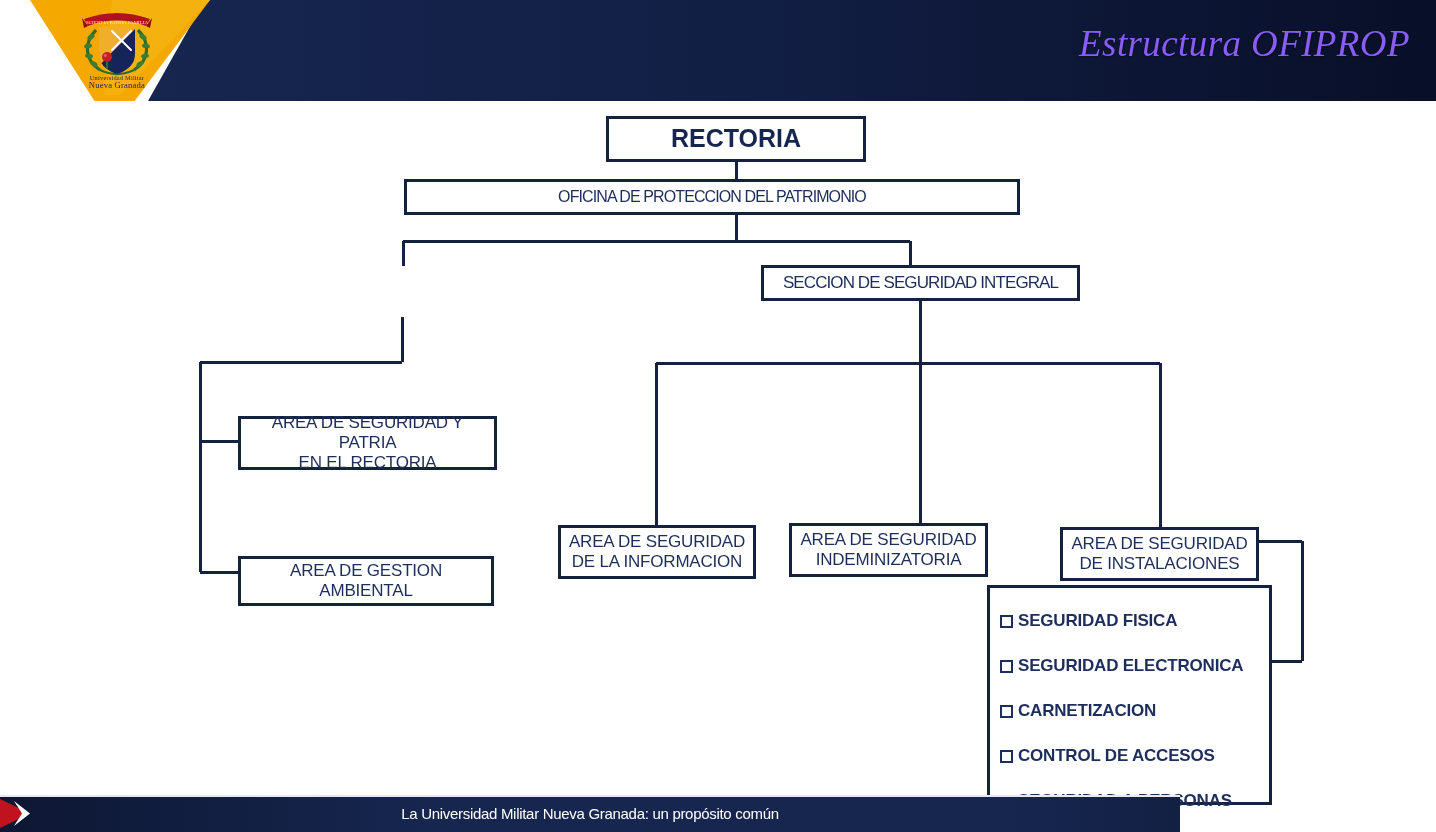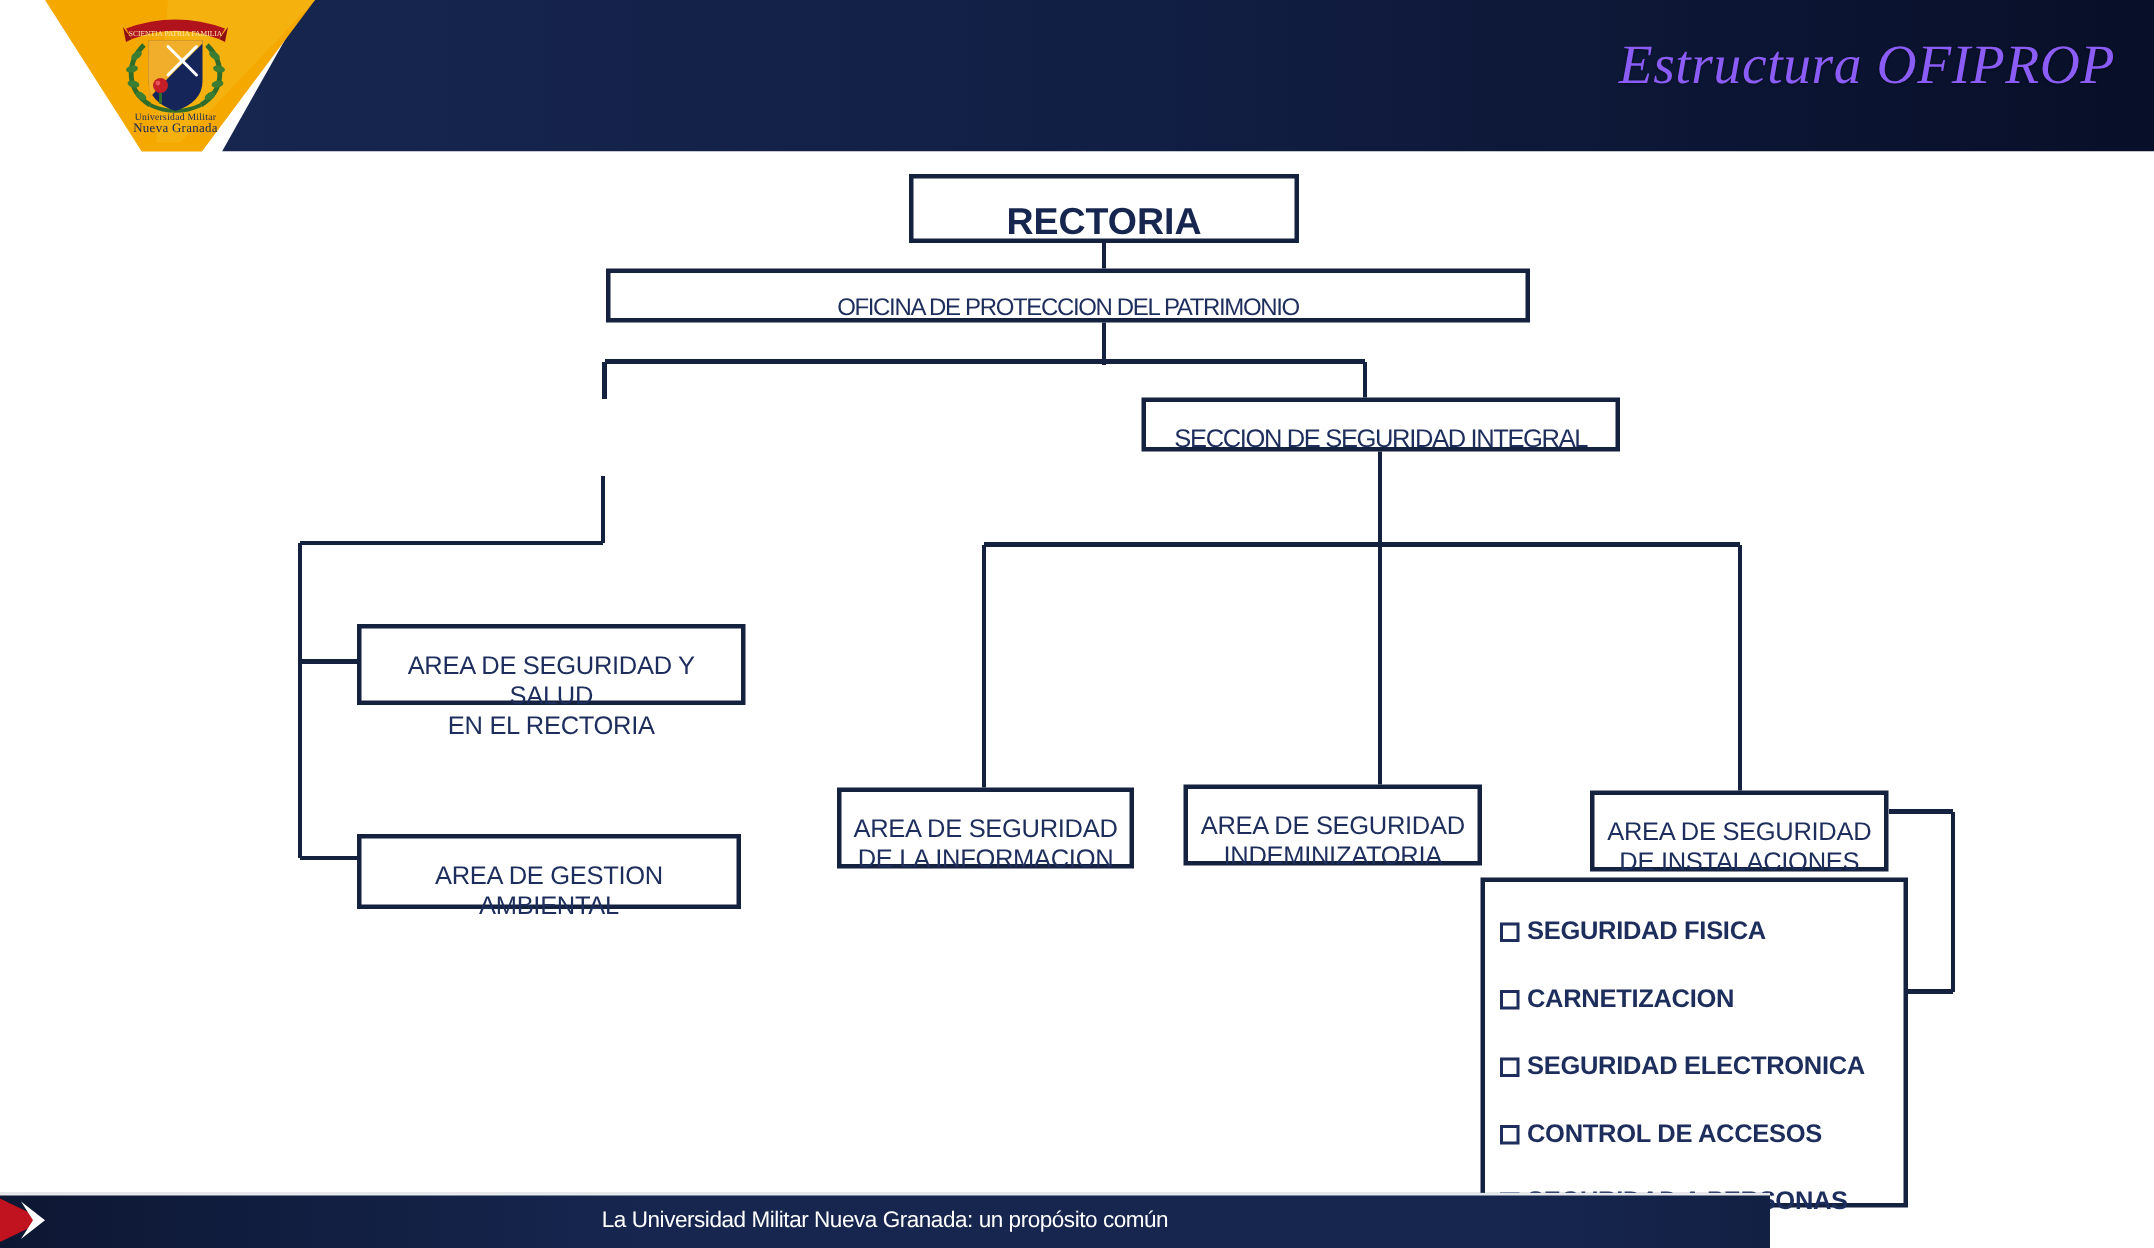--- a/index.html
+++ b/index.html
@@ -55,20 +55,21 @@
     left: 0; top: 0;
     width: 1436px; height: 832px;
     z-index: 3;
   }
   .node {
     position: absolute;
     border: 3px solid #14213f;
     background: #ffffff;
     color: #1d2d5c;
     display: flex;
+    align-items: center;
     justify-content: center;
     text-align: center;
     line-height: 1.18;
     font-size: 17px;
     letter-spacing: -0.2px;
     z-index: 4;
     padding: 15px 6px;
   }
   .node.compact { letter-spacing: -0.9px; }
   .node-root {
@@ -230,21 +231,21 @@
     <span>OFICINA DE PROTECCION DEL PATRIMONIO</span>
   </div>
 
 
   <div class="node compact" style="left:761px; top:265px; width:319px; height:15px;">
     <span>SECCION DE SEGURIDAD INTEGRAL</span>
   </div>
 
   <div class="node" style="left:238px; top:416px; width:259px; height:54px;">
     <span>
-      <span>AREA DE SEGURIDAD Y SALUD</span><br>
+      <span>AREA DE SEGURIDAD Y PATRIA</span><br>
       <span>EN EL RECTORIA</span>
     </span>
   </div>
 
   <div class="node" style="left:238px; top:556px; width:256px; height:50px;">
     <span>AREA DE GESTION AMBIENTAL</span>
   </div>
 
   <div class="node" style="left:558px; top:525px; width:198px; height:54px;">
     <span>
@@ -267,25 +268,25 @@
     </span>
   </div>
 
   <div id="bullet-panel" style="left:987px; top:585px; width:285px; height:220px;">
     <div class="bullet-row">
       <span class="bullet-glyph"></span>
       <span>SEGURIDAD FISICA</span>
     </div>
     <div class="bullet-row">
       <span class="bullet-glyph"></span>
+      <span>SEGURIDAD ELECTRONICA</span>
+    </div>
+    <div class="bullet-row">
+      <span class="bullet-glyph"></span>
       <span>CARNETIZACION</span>
-    </div>
-    <div class="bullet-row">
-      <span class="bullet-glyph"></span>
-      <span>SEGURIDAD ELECTRONICA</span>
     </div>
     <div class="bullet-row">
       <span class="bullet-glyph"></span>
       <span>CONTROL DE ACCESOS</span>
     </div>
     <div class="bullet-row">
       <span class="bullet-glyph"></span>
       <span>SEGURIDAD A PERSONAS</span>
     </div>
   </div>

